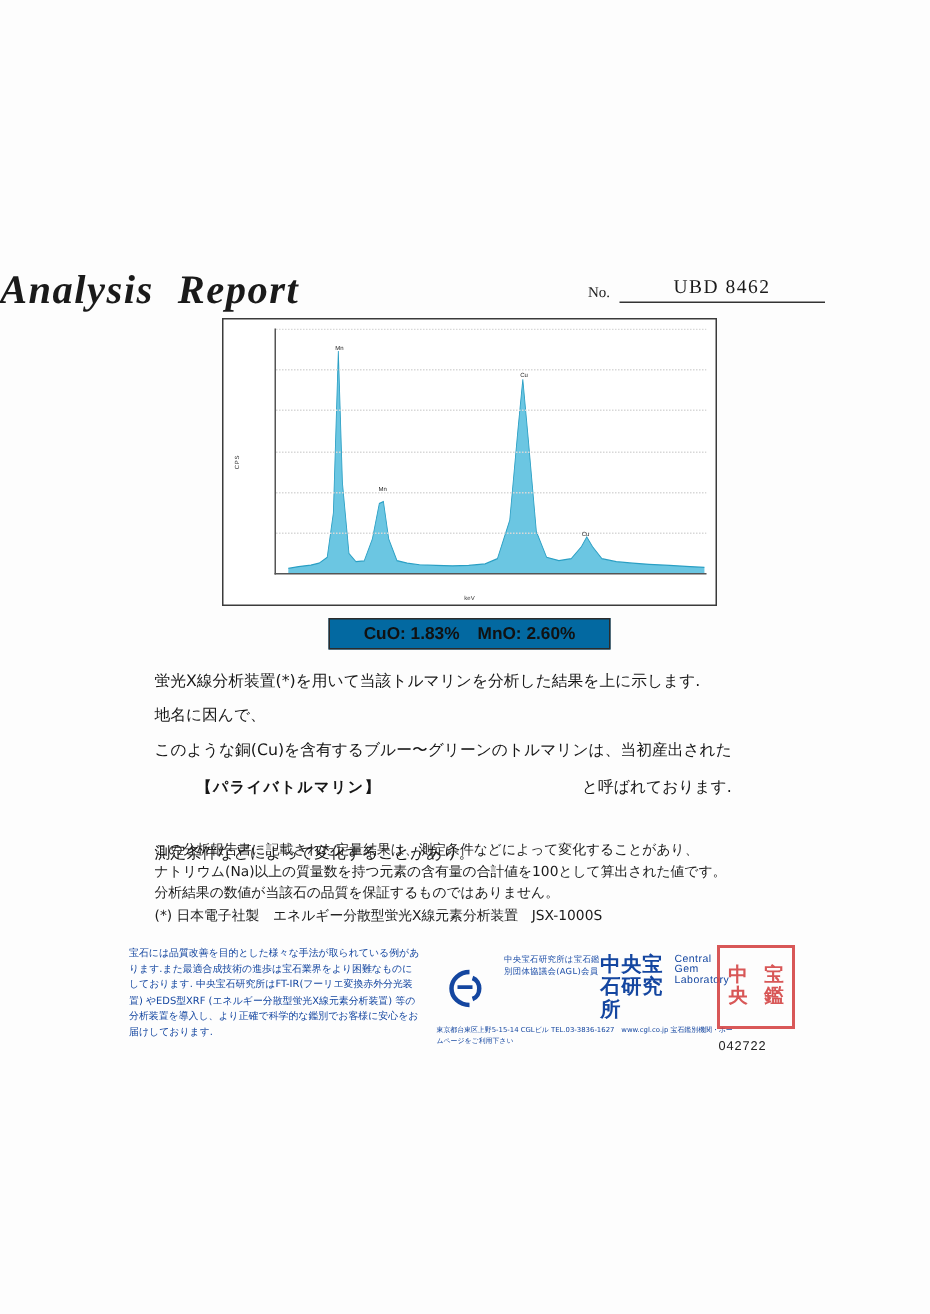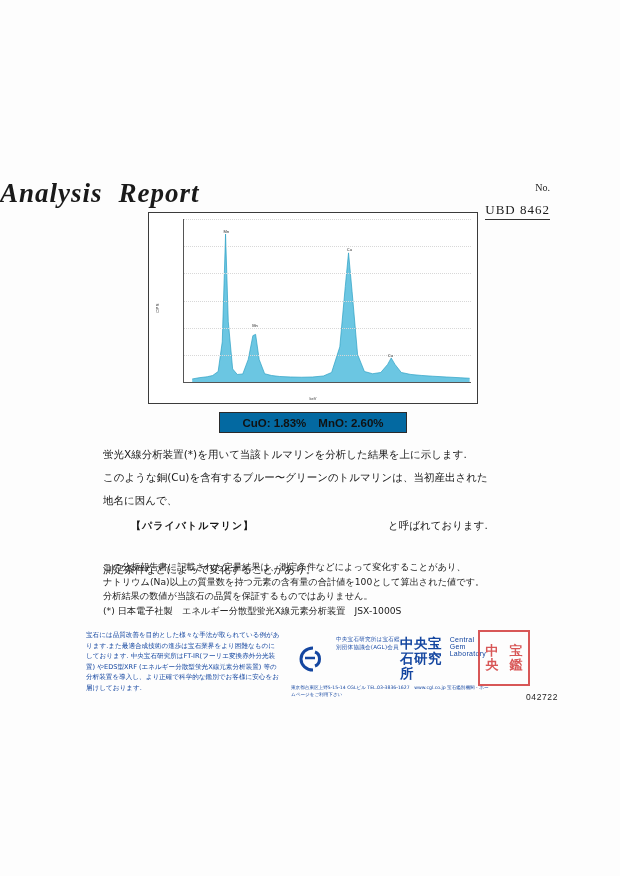--- a/index.html
+++ b/index.html
@@ -59,21 +59,20 @@
   }
   
   .no-field {
     position: absolute;
     top: 182px;
     left: 392px;
     width: 158px;
     display: flex;
     align-items: flex-end;
     gap: 6px;
-    flex-direction: column;
   }
   .no-label {
     font-family: "Liberation Serif", serif;
     font-size: 10px;
     color: #222;
     padding-bottom: 1px;
   }
   .no-value-wrap {
     flex: 1;
     border-bottom: 1px solid #333;
@@ -285,21 +284,20 @@
   }
   .stamp span { width: 50%; text-align: center; }
   .serial {
     position: absolute;
     left: 393px;
     top: 62px;
     font-family: "Liberation Sans", sans-serif;
     font-size: 8.5px;
     color: #222;
     letter-spacing: 0.6px;
-    margin-left: 47px;
   }
 </style>
 </head>
 <body>
 
 <div class="page">
 
   <div class="title-block">
     <div class="report-title">
       <span>Analysis</span><span class="gap"></span><span>Report</span>
@@ -342,22 +340,22 @@
     </div>
   </div>
 
   <div class="result-box">
     <span>CuO: 1.83%</span>
     <span>MnO: 2.60%</span>
   </div>
 
   <div class="body-text">
     <div class="line">蛍光X線分析装置(*)を用いて当該トルマリンを分析した結果を上に示します.</div>
+    <div class="line">地名に因んで、</div>
     <div class="line">このような銅(Cu)を含有するブルー〜グリーンのトルマリンは、当初産出された</div>
-    <div class="line">地名に因んで、</div>
     <div class="highlight-row">
       <span class="bracket-name">【パライバトルマリン】</span>
       <span class="bracket-tail">と呼ばれております.</span>
     </div>
     <div class="note-gap"></div>
     <div class="line">測定条件などによって変化することがあり。</div>
   </div>
 
   <div class="small-note">
     <div>この分析報告書に記載された定量結果は、測定条件などによって変化することがあり、</div>

